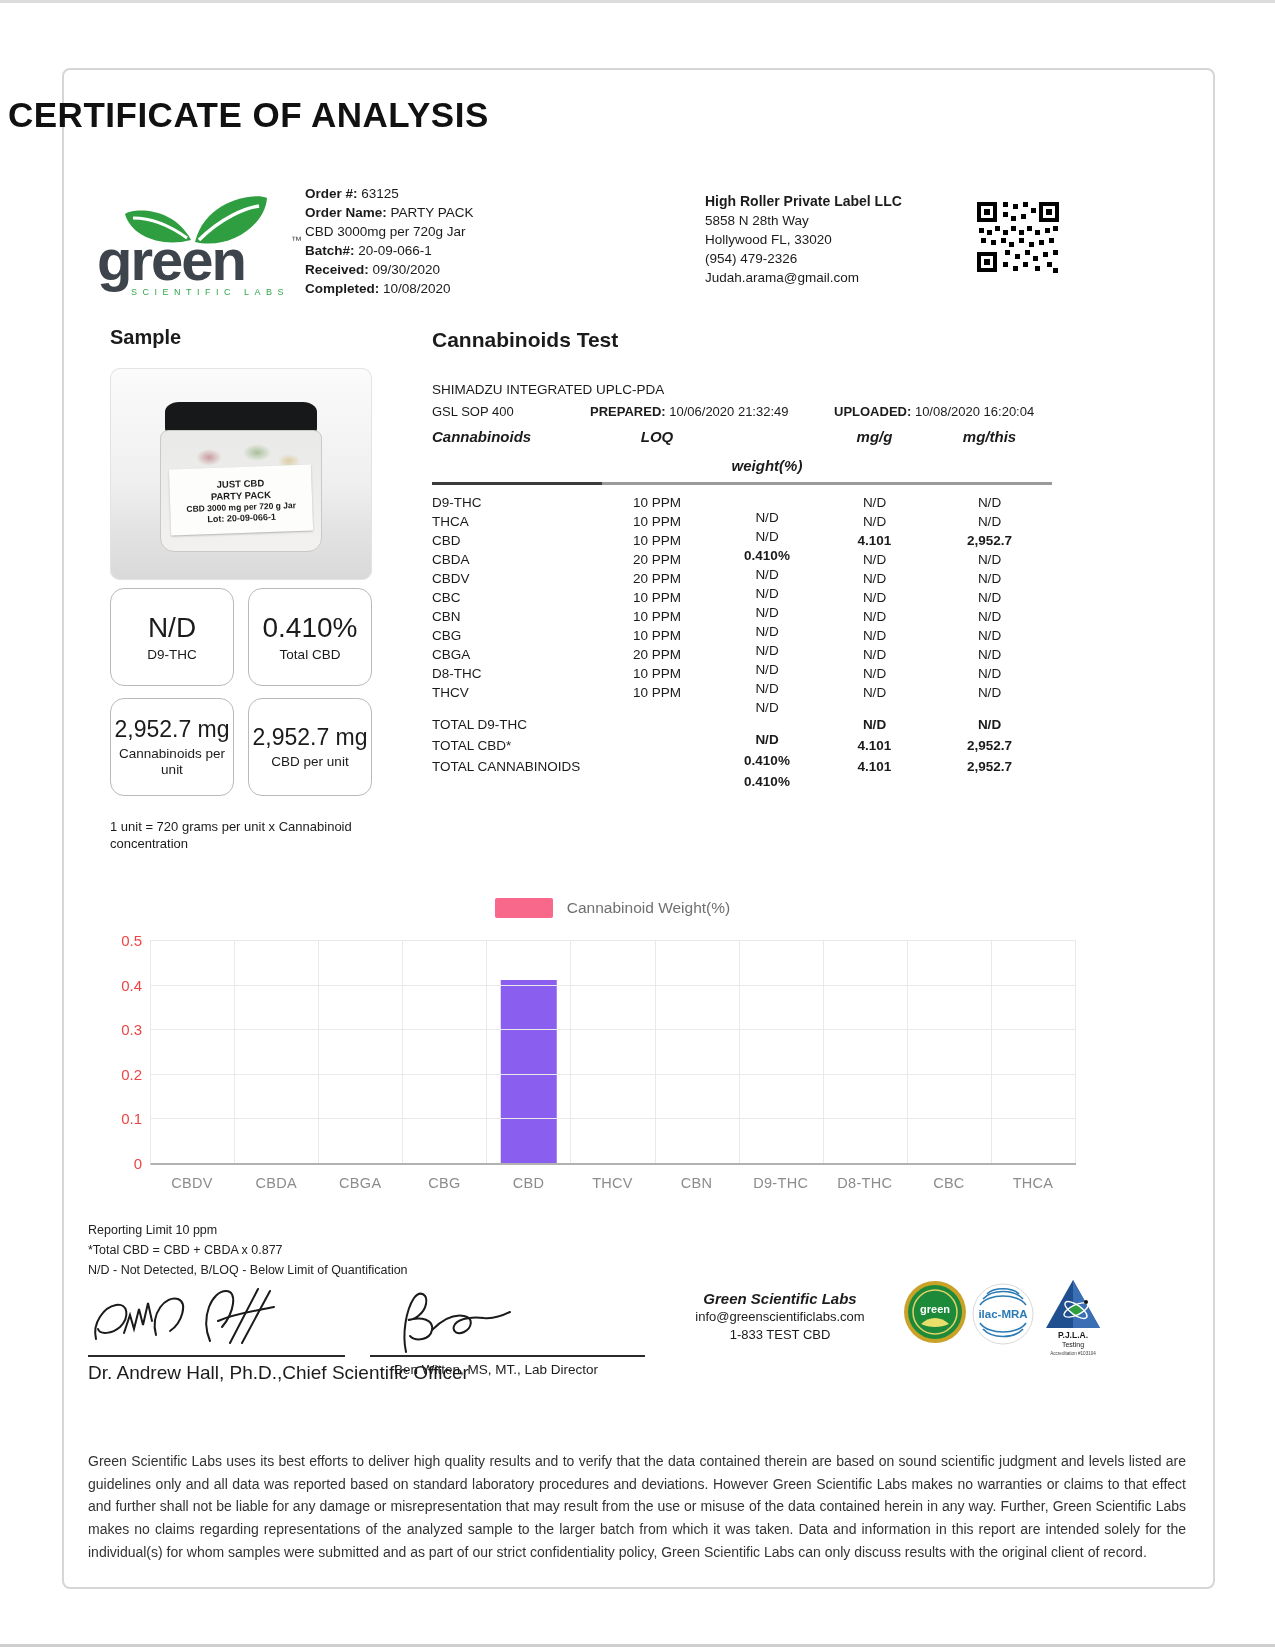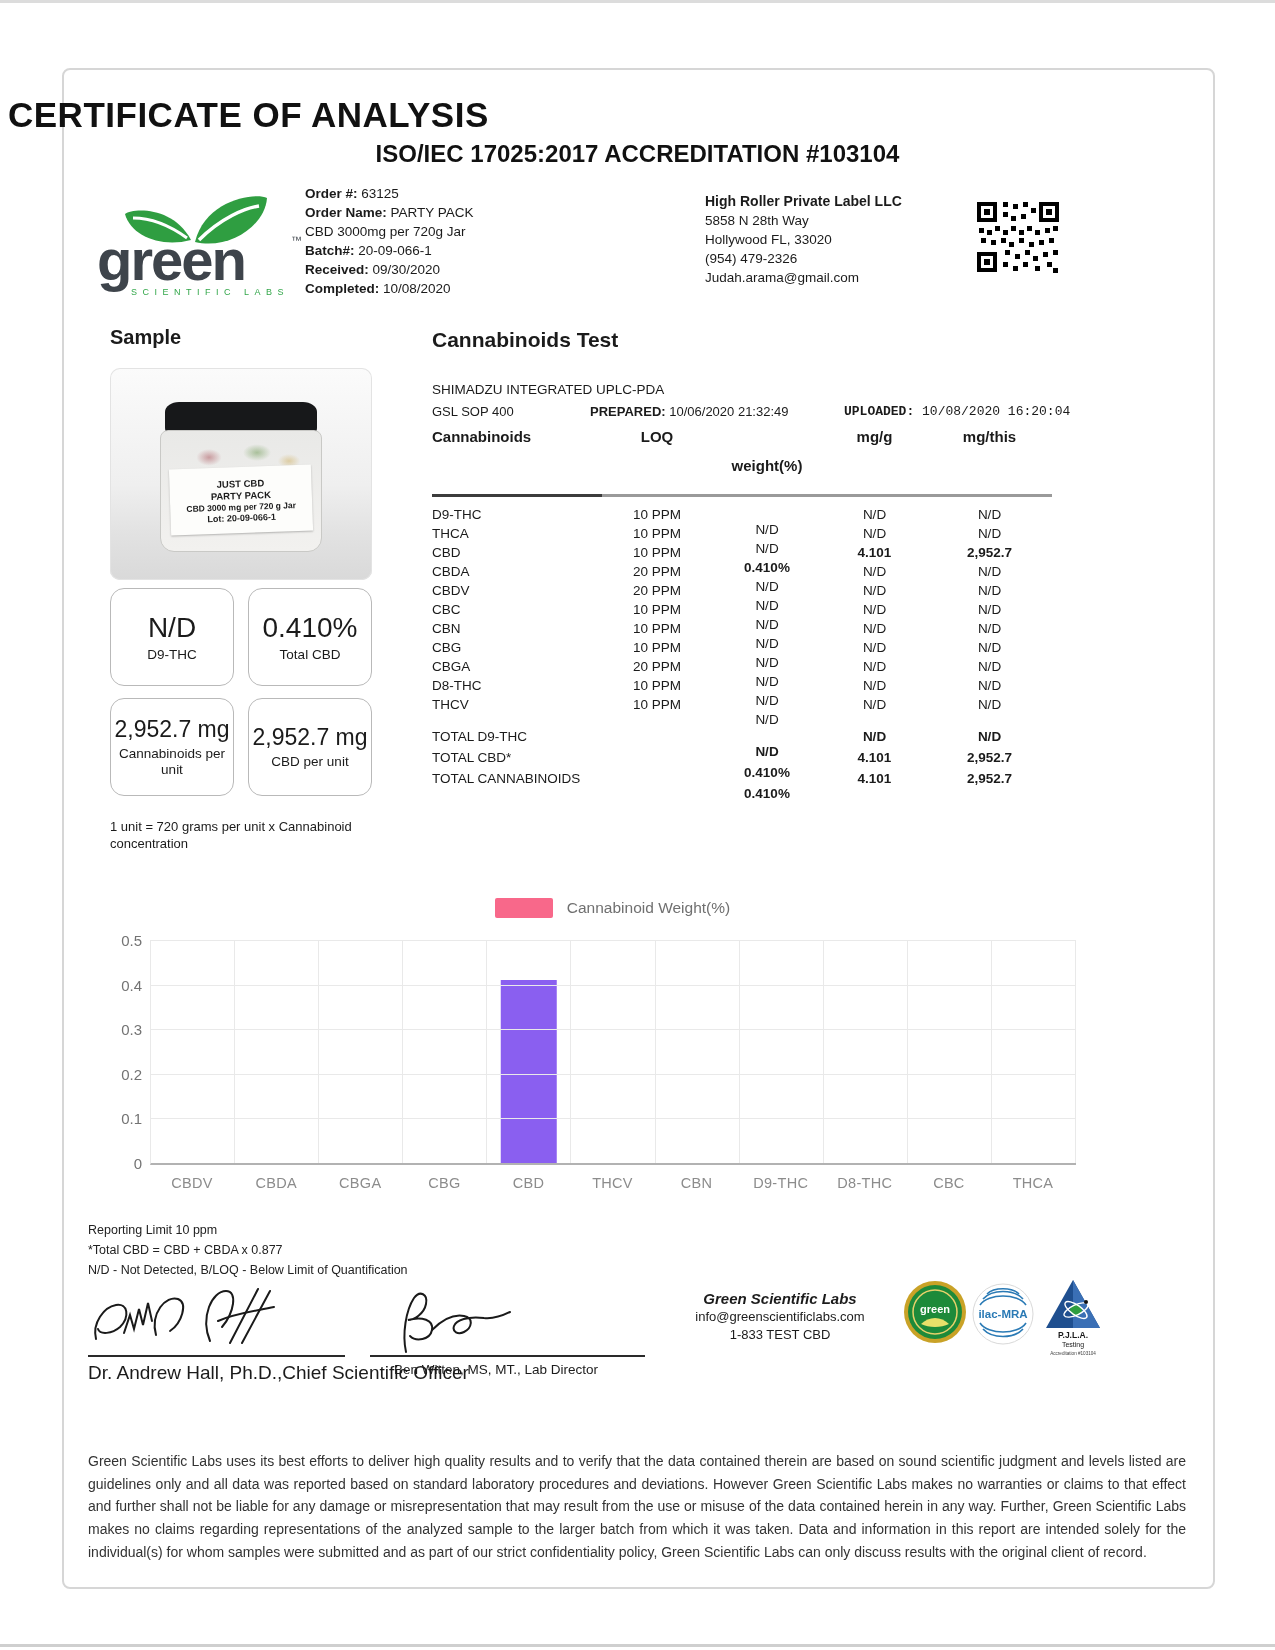--- a/index.html
+++ b/index.html
@@ -46,25 +46,25 @@
   .stat .v2{font-size:23px;}
   .stat .sl{font-size:13.5px;line-height:1.15;margin-top:3px;}
   .unit-note{position:absolute;left:110px;top:818px;width:280px;font-size:13px;line-height:17px;}
 
   
   .test-h{position:absolute;left:432px;top:328px;font-size:21px;font-weight:bold;}
   .instrument{position:absolute;left:432px;top:382px;font-size:13.5px;}
   .soprow{position:absolute;left:432px;top:404px;width:640px;font-size:13px;}
   .soprow .sop{position:absolute;left:0;top:0;}
   .soprow .prep{position:absolute;left:158px;top:0;}
-  .soprow .upl{position:absolute;left:412px;top:0;font-family:Liberation Mono, monospace;}
+  .soprow .upl{position:absolute;left:402px;top:0;}
 
   .ctable{position:absolute;left:432px;top:428px;width:620px;font-size:13.5px;}
   .thead{display:flex;font-size:15px;font-weight:bold;padding-bottom:4px;}
-  .thead .tcell{border-bottom:3px solid #9a9a9a;padding-bottom:20px;}
+  .thead .tcell{border-bottom:3px solid #9a9a9a;padding-bottom:8px;font-style:italic;}
   .thead .c-name{border-bottom-color:#3c3c3c;}
   .tcell{box-sizing:border-box;}
   .c-name{width:170px;text-align:left;}
   .c-loq{width:110px;text-align:center;}
   .c-wt{width:110px;text-align:center;margin-top:29px;}
   .c-mgg{width:105px;text-align:center;}
   .c-mgu{width:125px;text-align:center;}
   .trow{display:flex;height:19px;align-items:center;}
   .trows{margin-top:4px;}
   .ttotals{margin-top:12px;}
@@ -74,21 +74,21 @@
   
   .legend{position:absolute;left:150px;top:898px;width:925px;display:flex;justify-content:center;align-items:center;gap:14px;}
   .legend-swatch{width:58px;height:20px;border-radius:2px;}
   .legend-text{font-size:15.5px;color:#707070;}
   .plot{position:absolute;left:150px;top:940px;width:925px;height:223px;border-left:1px solid #e9e9e9;border-bottom:2px solid #b2b2b2;}
   .hgrid{position:absolute;left:0;width:100%;height:1px;background:#e9e9e9;}
   .cells{position:absolute;left:0;top:0;width:100%;height:100%;display:flex;}
   .cell{flex:1;position:relative;border-right:1px solid #e9e9e9;}
   .bar{position:absolute;bottom:0;left:50%;transform:translateX(-50%);width:68%;}
   .yaxis{position:absolute;left:98px;top:940px;width:44px;height:223px;}
-  .ytick{position:absolute;right:0;transform:translateY(-50%);font-size:15px;color:#737373;}
+  .ytick{position:absolute;right:0;transform:translateY(-50%);font-size:15px;color:#ef4444;}
   .xaxis{position:absolute;left:150px;top:1175px;width:925px;display:flex;}
   .xlab{flex:1;text-align:center;font-size:14.5px;color:#8c8c8c;letter-spacing:.3px;}
 
   
   .notes{position:absolute;left:88px;top:1220px;font-size:12.5px;line-height:20px;color:#222;}
 
   
   .sig1{position:absolute;left:90px;top:1283px;}
   .sig2{position:absolute;left:392px;top:1290px;}
   .sigline1{position:absolute;left:88px;top:1355px;width:257px;height:2px;background:#2a2a2a;}
@@ -105,21 +105,20 @@
   .disclaimer{position:absolute;left:88px;top:1450px;width:1098px;font-size:14px;line-height:1.62;color:#333;text-align:justify;}
 </style>
 </head>
 <body>
 
 <div class="page">
   <div class="page-edge-top"></div>
   <div class="frame"></div>
 
   <div class="title">CERTIFICATE OF ANALYSIS</div>
-  <div class="subtitle">ISO/IEC 17025:2017 ACCREDITATION #103104</div>
 
   <div class="logo-wrap">
     <svg width="215" height="105" viewBox="0 0 215 105">
       <path d="M96,44 C78,10 38,12 30,18 C36,40 66,52 96,44 Z" fill="#2f9e41"></path>
       <path d="M92,42 C70,26 50,22 38,22" stroke="#ffffff" stroke-width="3" fill="none"></path>
       <path d="M100,46 C110,4 160,-4 172,2 C170,30 134,54 100,46 Z" fill="#2f9e41"></path>
       <path d="M104,44 C126,22 150,12 164,10" stroke="#ffffff" stroke-width="3.5" fill="none"></path>
       <text x="2" y="84" font-size="58" font-weight="bold" fill="#3e444b" letter-spacing="-2">green</text>
       <text x="196" y="48" font-size="11" fill="#3e444b">™</text>
       <text x="36" y="99" font-size="9" fill="#33a74a" letter-spacing="5.5">SCIENTIFIC LABS</text>

